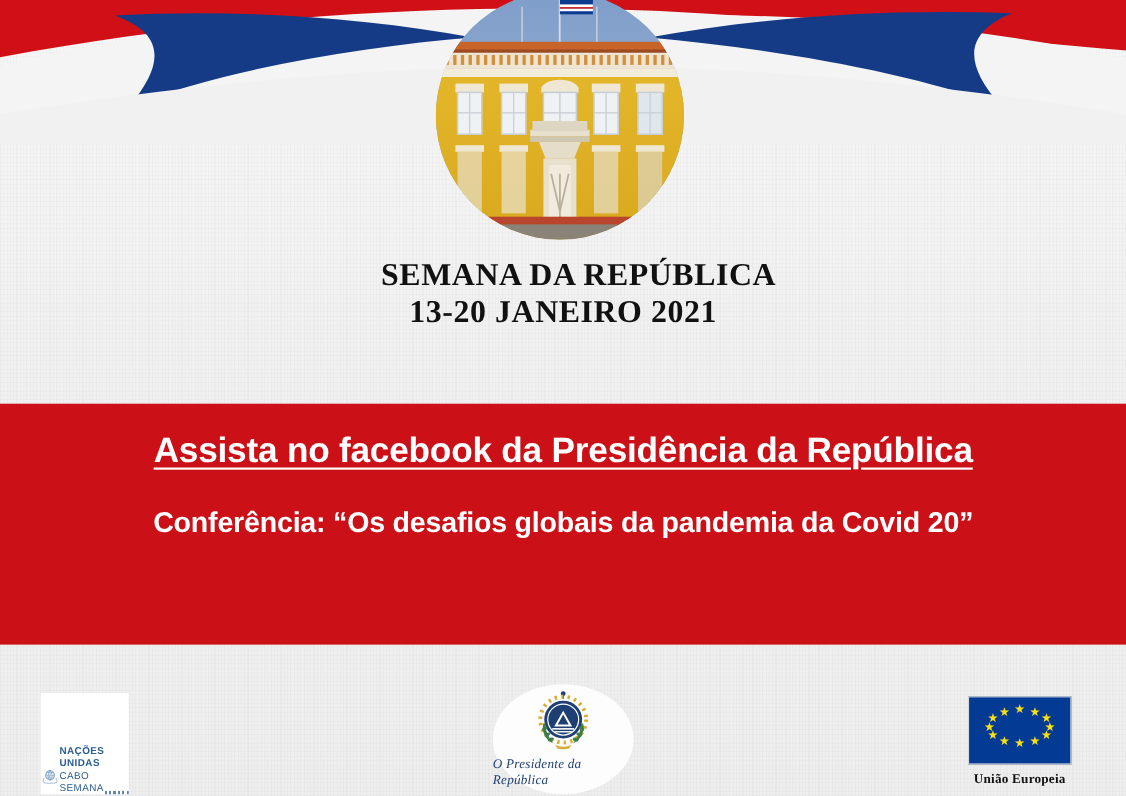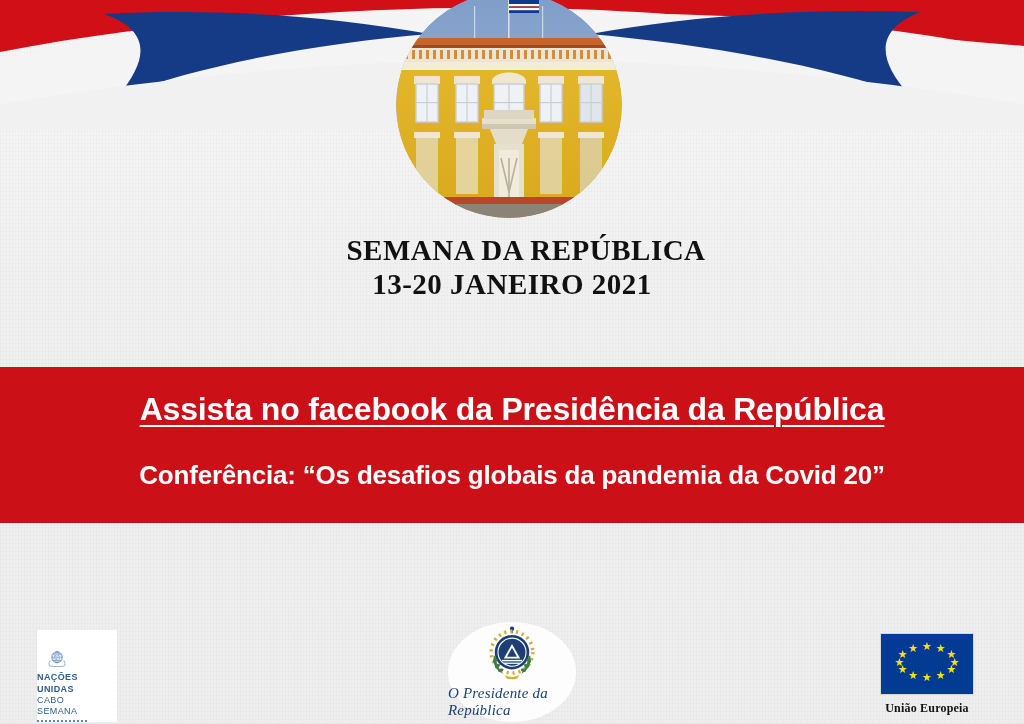--- a/index.html
+++ b/index.html
@@ -57,21 +57,21 @@
     letter-spacing:0.5px;
     line-height:1.17;
   }
   #headline .hl1 { font-size:29px;padding-left:28px; }
   #headline .hl2 { font-size:29px; }
   #headline .hl3 { font-size:29px; }
 
   
   #banner {
     position:absolute;
-    left:0; top:367px; width:1024px; height:156px;
+    left:0; top:367px; width:1024px; height:219px;
     background:#cb1018;
     z-index:5;
     display:flex;
     flex-direction:column;
     align-items:center;
     justify-content:flex-start;
     padding-top:24px;
   }
   #banner .bl {
     color:#ffffff;
@@ -107,22 +107,22 @@
     left:0; top:600px; width:1024px; height:124px;
     z-index:5;
   }
 
   
   #un-logo {
     position:absolute;
     left:37px; top:30px;
     width:80px; height:92px;
     background:#ffffff;
-    display:flex; flex-direction:column;
-    align-items:flex-start; justify-content:flex-start;
+    display:flex; 
+    align-items:flex-end; justify-content:flex-start;
     padding-top:19px;
   }
   #un-logo .un-mark { width:40px; height:33px; }
   #un-logo .un-txt {
     color:#2a5c96;
     font-family:"Liberation Sans", sans-serif;
     font-size:9px;
     line-height:1.25;
     letter-spacing:0.4px;
     text-align:left;
@@ -145,21 +145,21 @@
     width:128px; height:100px;
     background:#fdfdfd;
     border-radius:50%;
     display:flex; flex-direction:column;
     align-items:center; justify-content:center;
   }
   #seal svg { display:block; }
   #seal .seal-caption {
     font-family:"Liberation Serif", serif;
     font-style:italic;
-    font-size:15px;
+    font-size:12px;
     color:#1d3f73;
     margin-top:2px;
     letter-spacing:0.2px;
   }
 
   
   #eu-logo {
     position:absolute;
     left:862px; top:33px;
     width:130px; height:84px;

